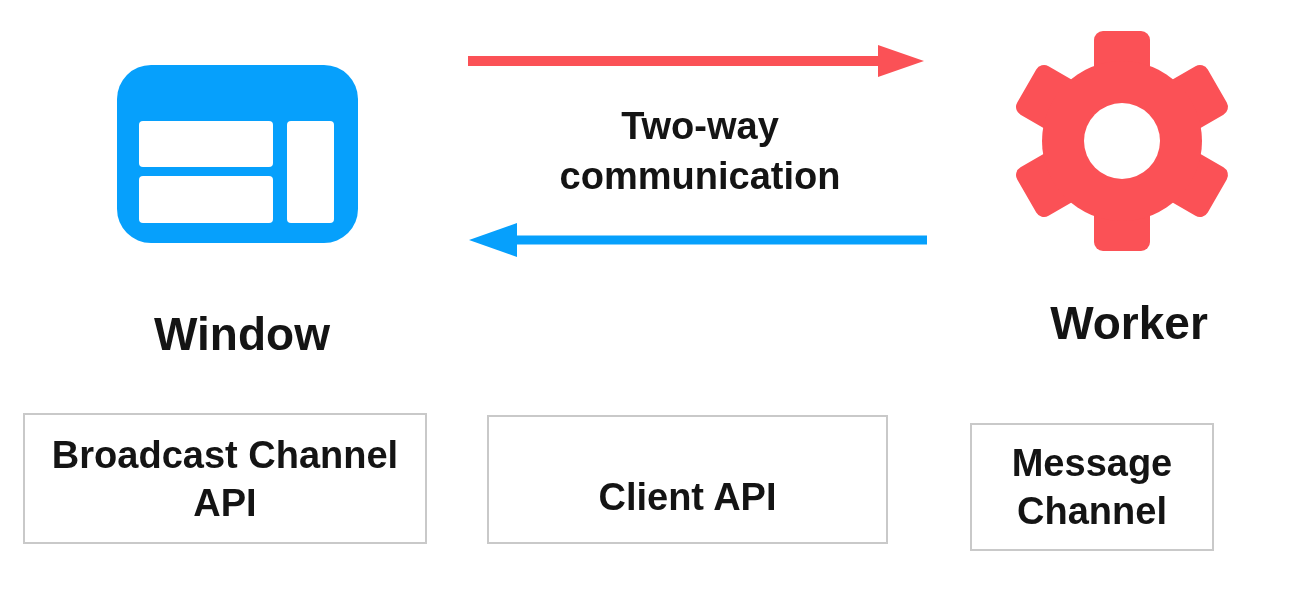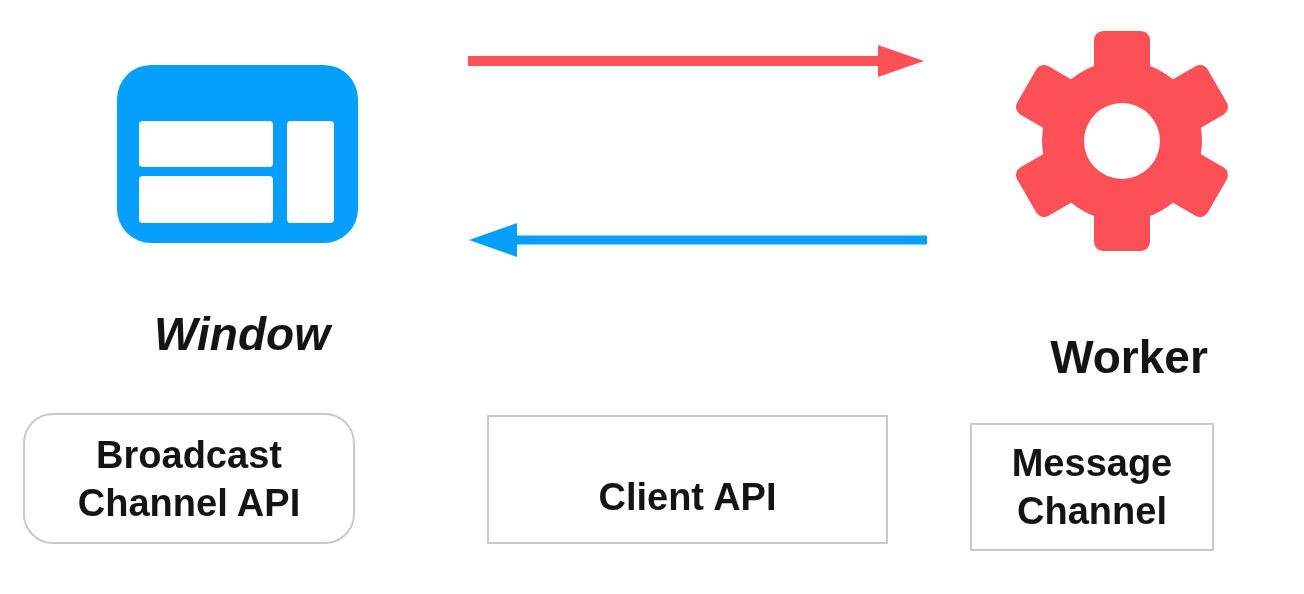--- a/index.html
+++ b/index.html
@@ -61,22 +61,22 @@
   
   .node-label {
     position: absolute;
     width: 300px;
     text-align: center;
     font-weight: 700;
     font-size: 46px;
     line-height: 1.0;
     color: var(--text);
   }
-  .window-label { left: 92px;  top: 311px; font-style: italic; }
-  .worker-label { left: 979px; top: 300px; margin-top: 34px; }
+  .window-label { left: 92px;  top: 311px; }
+  .worker-label { left: 979px; top: 300px; }
 
   .comm-label {
     position: absolute;
     left: 500px; top: 101px;
     width: 400px;
     text-align: center;
     font-weight: 700;
     font-size: 38px;
     line-height: 50px;
     color: var(--text);
@@ -89,21 +89,21 @@
     border: 2px solid var(--box-border);
     display: flex;
     align-items: center;
     justify-content: center;
     text-align: center;
     font-weight: 700;
     font-size: 38px;
     line-height: 48px;
     color: var(--text);
   }
-  .box-1 { left: 23px;  top: 413px; width: 332px; height: 131px; border-radius: 30px; }
+  .box-1 { left: 23px;  top: 413px; width: 404px; height: 131px; }
   .box-2 { left: 487px; top: 415px; width: 401px; height: 129px; }
   .box-3 { left: 970px; top: 423px; width: 244px; height: 128px; }
   .box-1 .api-box-label { max-width: 372px; }
   .box-2 .api-box-label { max-width: 380px; margin-top: 34px; }
   .box-3 .api-box-label { max-width: 240px; }
 </style>
 </head>
 <body>
 
 <div class="canvas">
@@ -113,20 +113,21 @@
     <div class="wbar wbar-bottom"></div>
     <div class="wbar wbar-side"></div>
   </div>
   <div class="node-label window-label">Window</div>
 
   <svg class="arrow arrow-forward" viewBox="0 0 462 44" xmlns="http://www.w3.org/2000/svg">
     <line x1="2" y1="22" x2="416" y2="22" stroke-width="10"></line>
     <polygon points="412,6 458,22 412,38"></polygon>
   </svg>
 
+  <div class="comm-label">Two-way communication</div>
 
   <svg class="arrow arrow-backward" viewBox="0 0 462 44" xmlns="http://www.w3.org/2000/svg">
     <line x1="46" y1="22" x2="460" y2="22" stroke-width="9"></line>
     <polygon points="50,5 2,22 50,39"></polygon>
   </svg>
 
   <svg class="gear-svg" viewBox="0 0 220 220" xmlns="http://www.w3.org/2000/svg">
     <g fill="currentColor">
       <rect x="82" y="0" width="56" height="64" rx="9" transform="rotate(0 110 110)"></rect>
       <rect x="82" y="0" width="56" height="64" rx="9" transform="rotate(60 110 110)"></rect>

